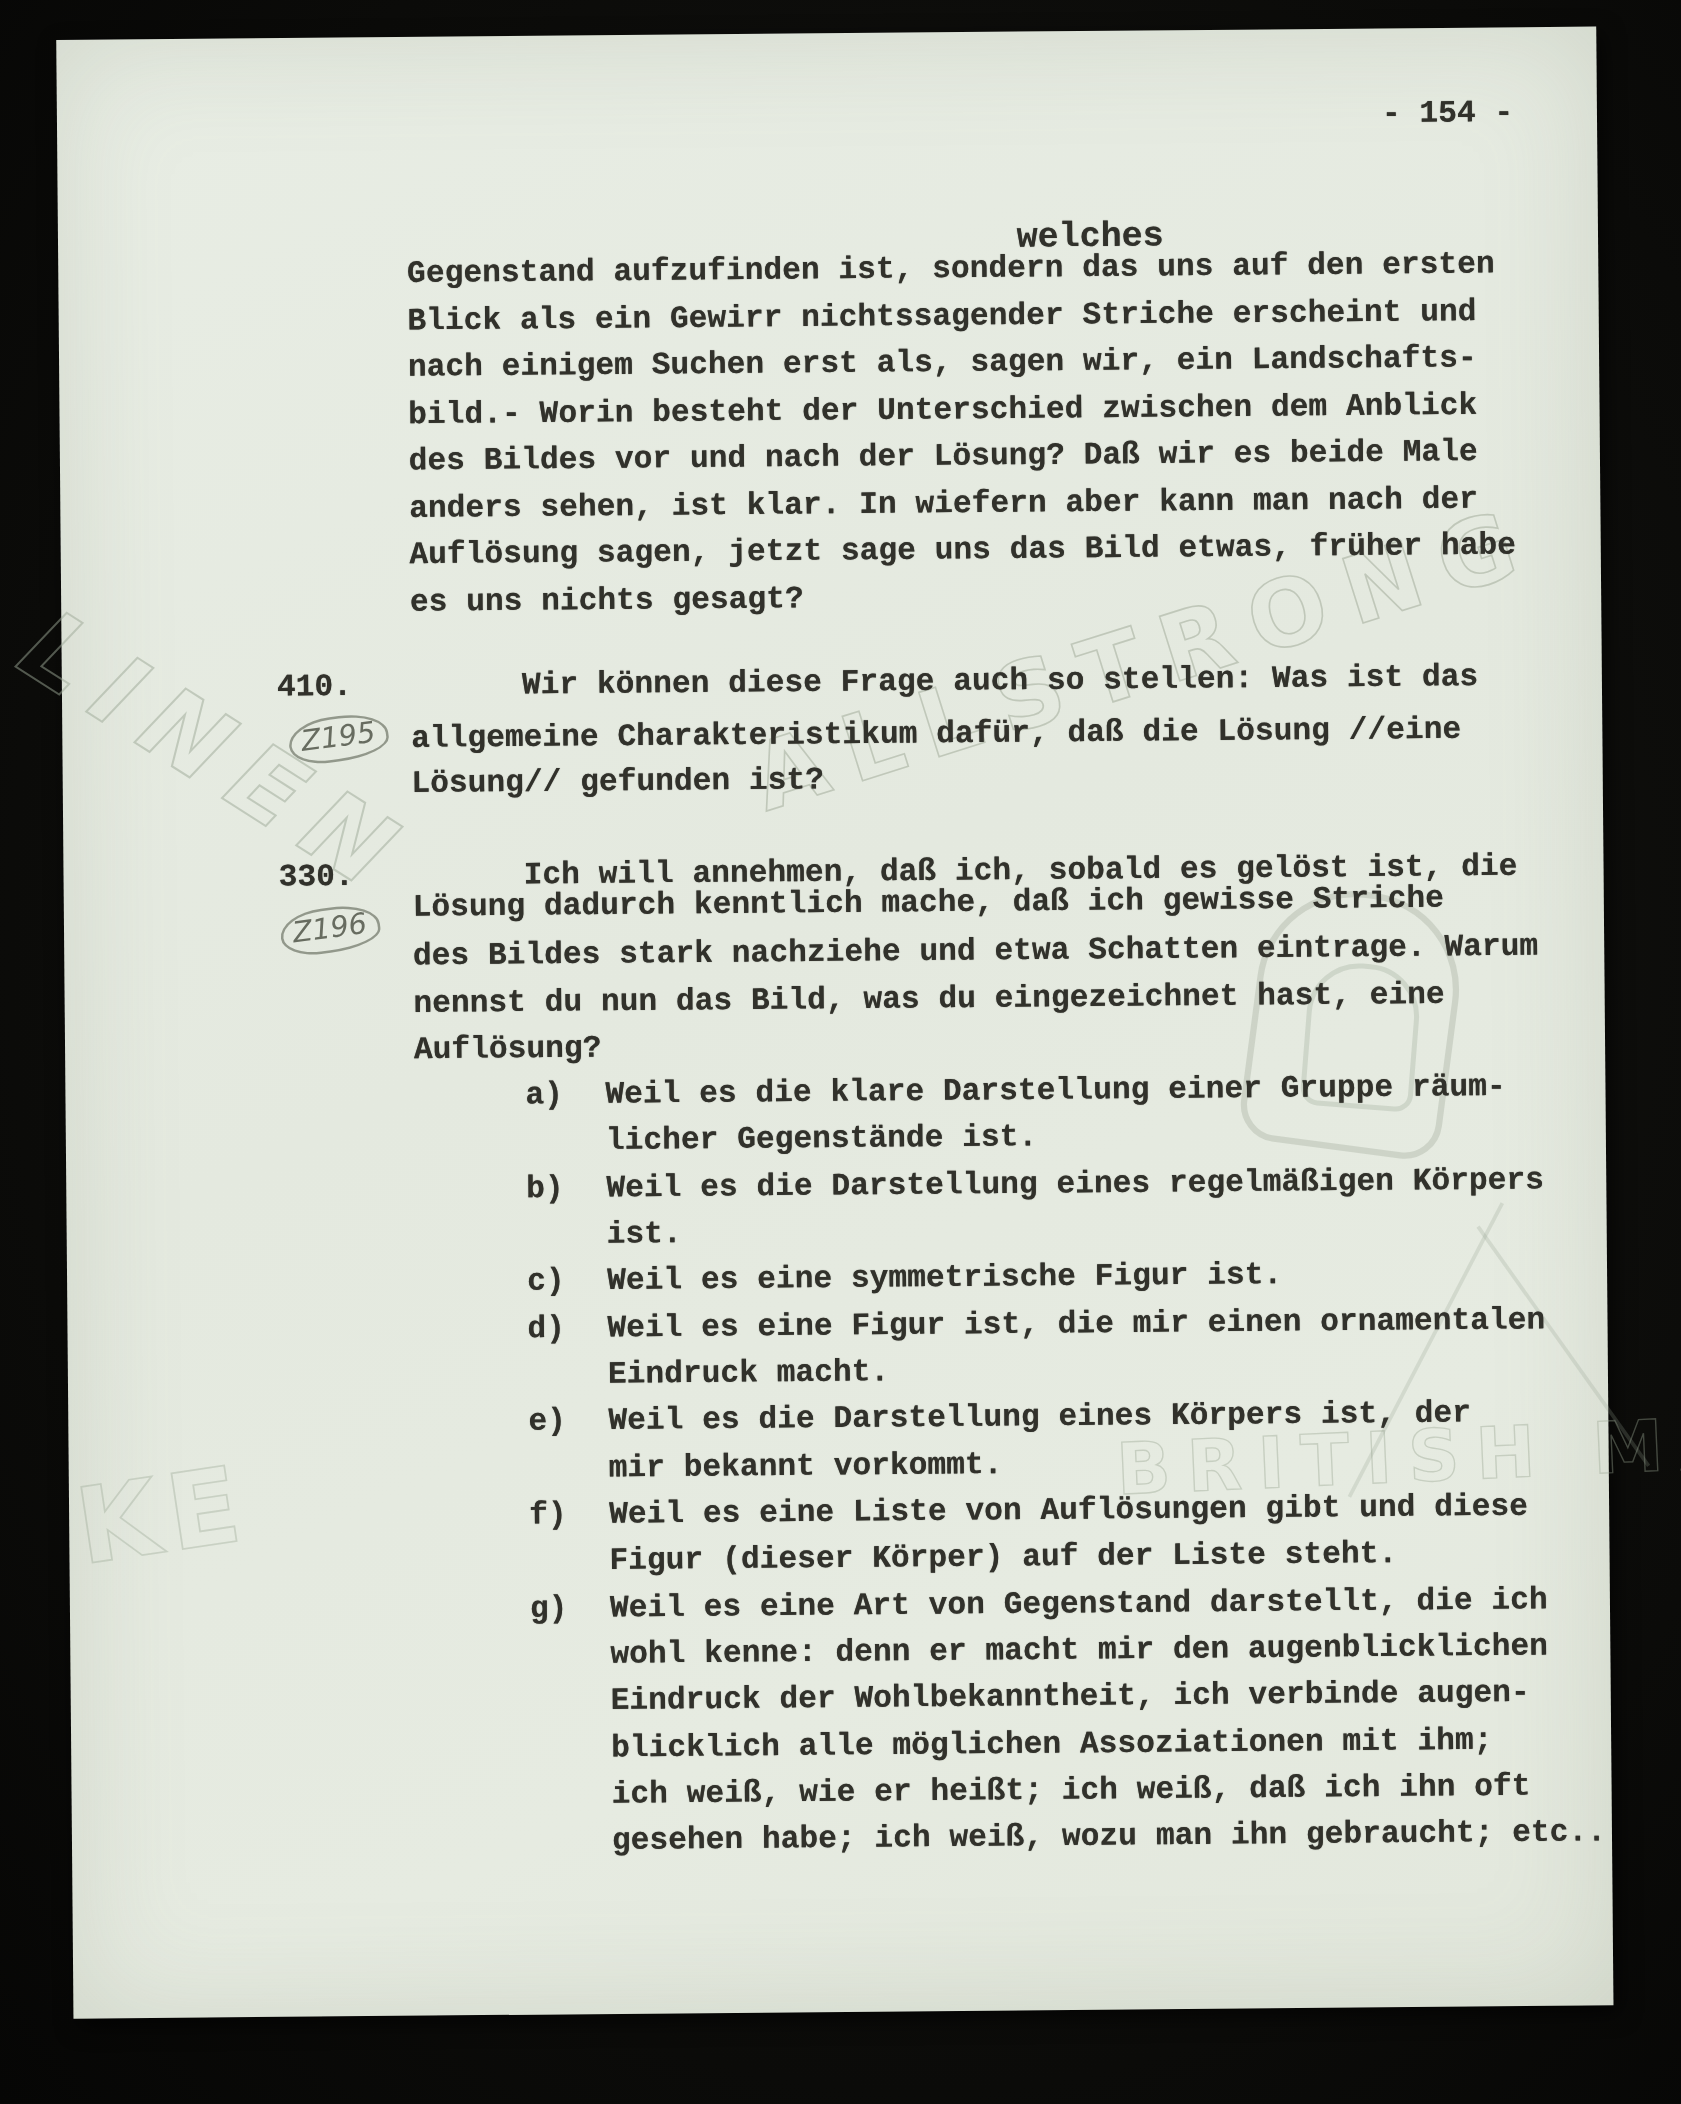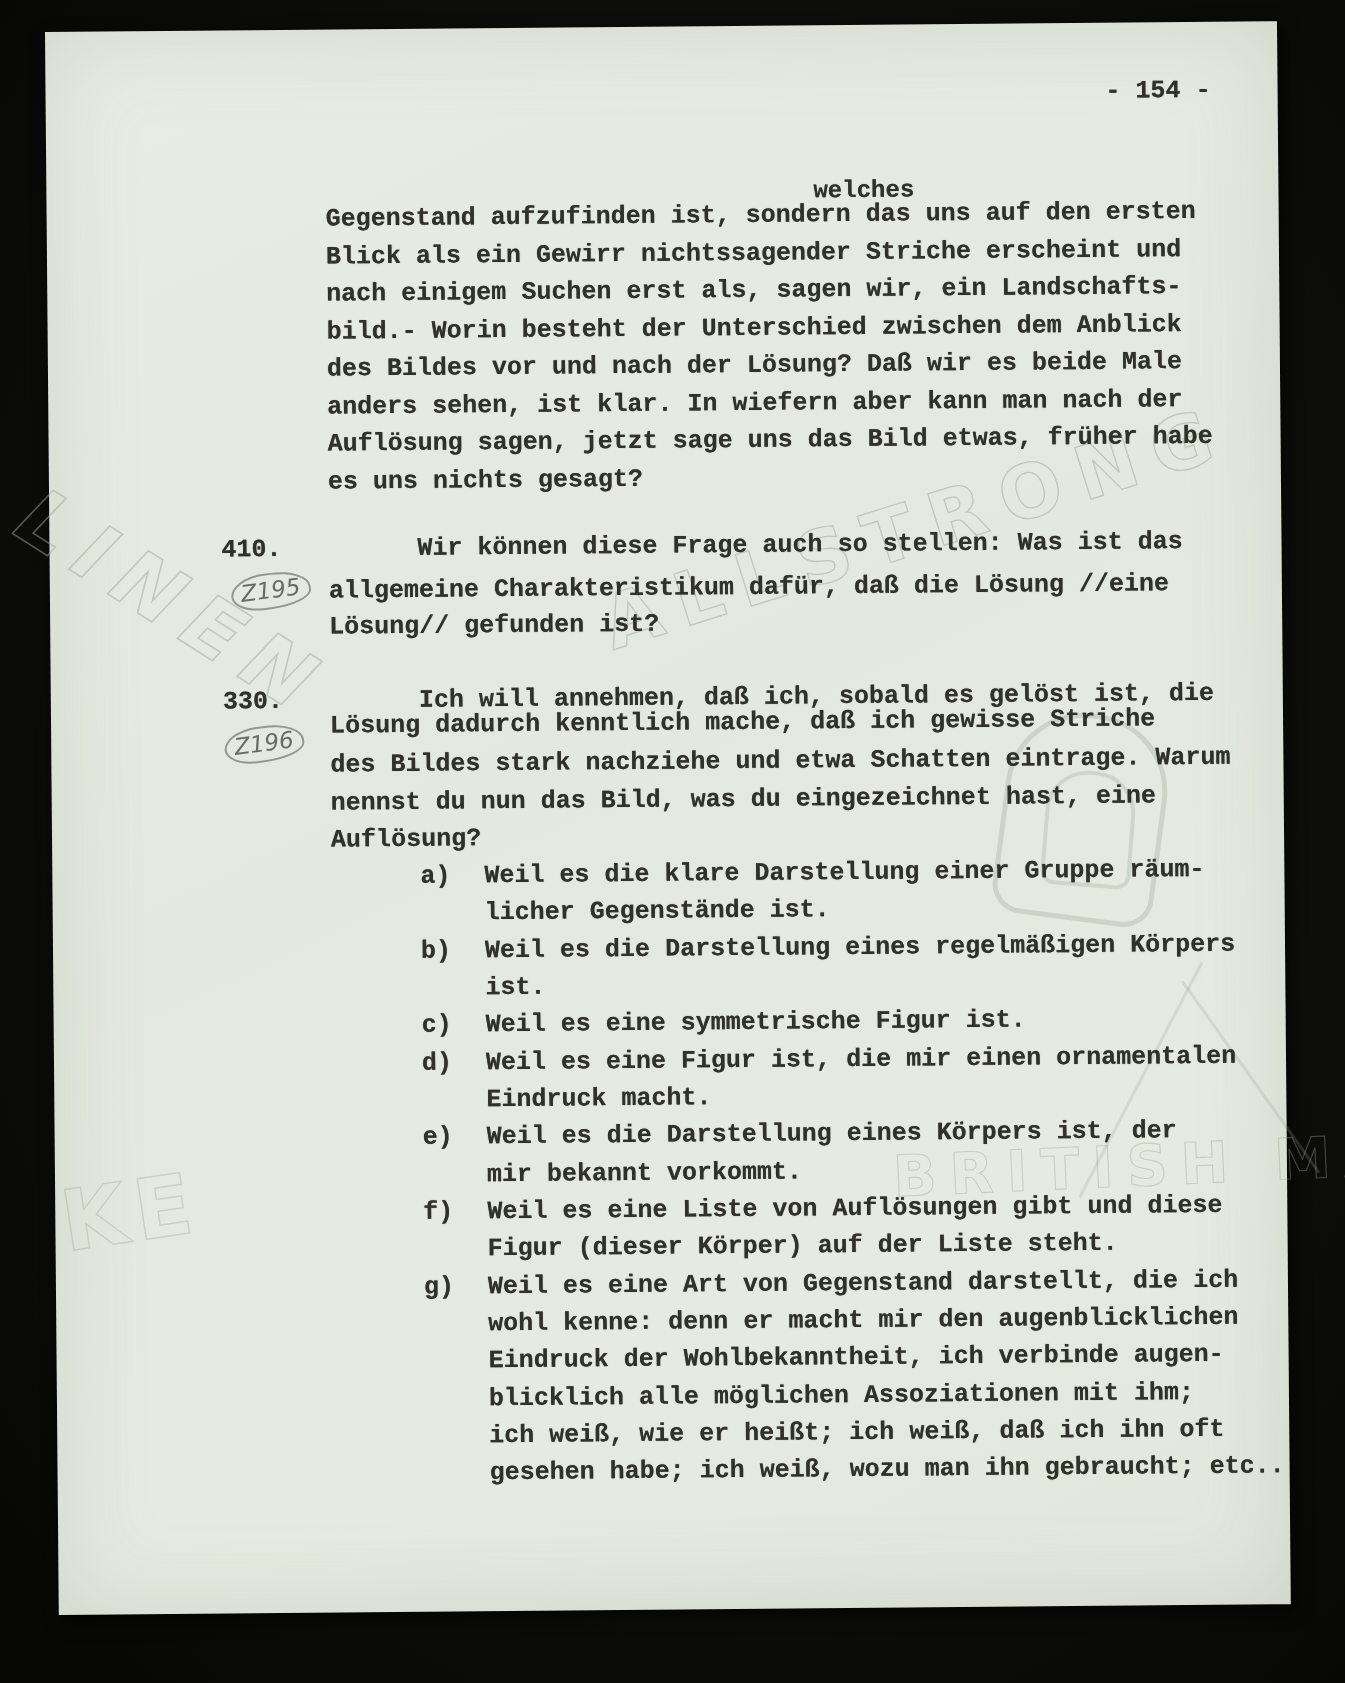--- a/index.html
+++ b/index.html
@@ -5,21 +5,21 @@
   html,body{margin:0;padding:0;width:1345px;height:1683px;overflow:hidden;
     background:#0c0c0a;font-family:"Liberation Sans",sans-serif;}
   .scan-bg{position:absolute;inset:0;width:1345px;height:1683px;
     background:radial-gradient(ellipse at 55% 45%, #151512 0%, #0b0b09 70%, #060605 100%);}
   .paper{position:absolute;left:45px;top:32px;width:1232px;height:1583px;
     background:linear-gradient(155deg,#e8ede4 0%, #e4e9df 45%, #e6ebe1 75%, #e2e7dc 100%);
     transform:rotate(-0.5deg);transform-origin:top left;
     box-shadow:inset 0 0 90px rgba(130,140,120,0.22), 4px 6px 18px rgba(0,0,0,0.65);}
   .tl{position:absolute;font:700 25px/30px "Liberation Mono","DejaVu Sans Mono",monospace;
     color:#31312b;white-space:pre;text-shadow:0 0 0.7px rgba(48,48,40,0.75);}
-  .small-insert{font-size:24px;}
+  .small-insert{font-size:28px;}
   .gap{margin-left:34px;}
   .pencil{position:absolute;font:italic 400 23px/26px "DejaVu Sans",sans-serif;
     color:rgba(92,97,85,0.92);border:2px solid rgba(125,131,117,0.8);
     padding:2px 8px 4px 8px;transform:rotate(-7deg);
     border-radius:48% 52% 58% 42% / 60% 55% 45% 50%;}
   .wm{position:absolute;color:transparent;-webkit-text-stroke:1.3px rgba(152,164,145,0.48);
     font-family:"DejaVu Sans",sans-serif;font-weight:700;white-space:pre;pointer-events:none;}
   .wm-linen{left:2px;top:438px;font-size:80px;font-style:italic;letter-spacing:16px;
     transform:rotate(33deg);transform-origin:left top;-webkit-text-stroke:1.6px rgba(156,168,149,0.5);}
   .wm-allstrong{left:555px;top:555px;font-size:74px;letter-spacing:17px;

